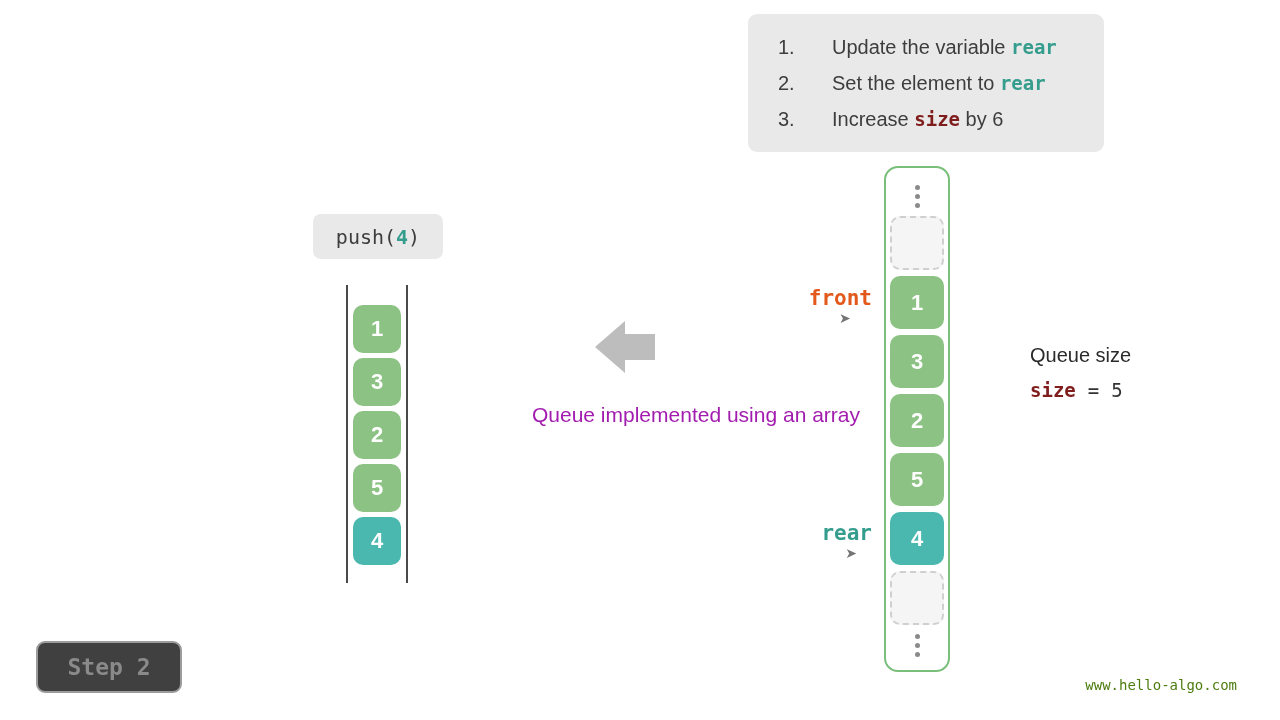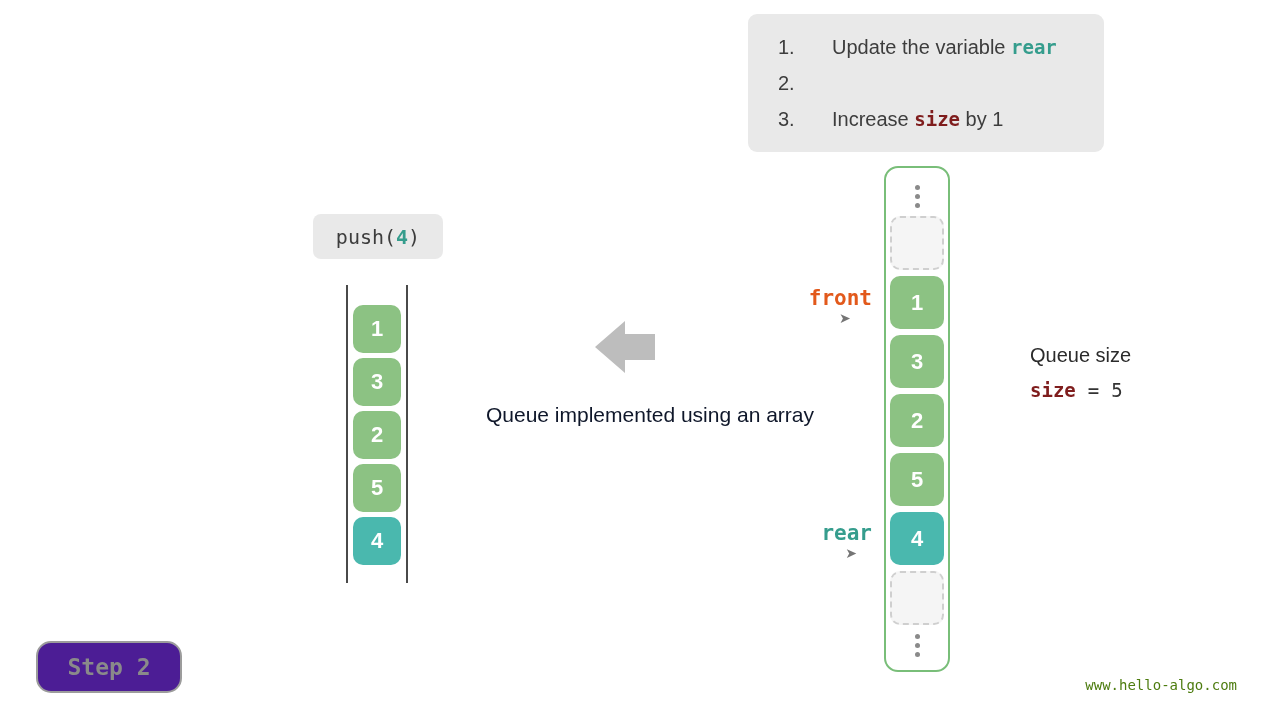--- a/index.html
+++ b/index.html
@@ -88,23 +88,23 @@
   
   .center-arrow {
     position: absolute;
     left: 595px; top: 320px;
     width: 60px; height: 54px;
   }
   .center-caption {
     position: absolute;
     left: 440px; top: 403px;
     width: 420px;
-    text-align: center;
+    text-align: right;
     font-size: 21px;
-    color: #0f172a;
+    color: #a21caf;
   }
 
   
   .right-array {
     position: absolute;
     left: 884px; top: 166px;
     width: 66px; height: 506px;
     border: 2px solid #79be79;
     border-radius: 14px;
     background: #ffffff;
@@ -181,23 +181,23 @@
     display: flex;
     align-items: baseline;
     gap: 12px;
   }
 
   
   .step-badge {
     position: absolute;
     left: 36px; top: 641px;
     width: 146px; height: 52px;
-    background: #4c1d95;
+    background: #404040;
     border: 2px solid #9c9c9c;
-    border-radius: 15px;
+    border-radius: 9px;
     display: flex;
     align-items: center;
     justify-content: center;
     font-family: "DejaVu Sans Mono", monospace;
     font-weight: bold;
     font-size: 23px;
     color: #8a8a8a;
   }
 
   
@@ -214,24 +214,25 @@
 
 <div class="canvas">
 
   <div class="instruction-box" id="instruction-list">
       <div class="instruction-item">
         <span class="instruction-number">1.</span>
         <span class="instruction-text"><span class="seg-plain">Update the variable </span><span class="code teal">rear</span></span>
       </div>
       <div class="instruction-item">
         <span class="instruction-number">2.</span>
+        <span class="instruction-text"><span class="seg-plain">Set the element to </span><span class="code teal">rear</span></span>
       </div>
       <div class="instruction-item">
         <span class="instruction-number">3.</span>
-        <span class="instruction-text"><span class="seg-plain">Increase </span><span class="code blue">size</span><span class="seg-plain"> by 1</span></span>
+        <span class="instruction-text"><span class="seg-plain">Increase </span><span class="code blue">size</span><span class="seg-plain"> by 6</span></span>
       </div>
     </div>
 
   <div class="push-label" id="push-label">
       <span class="seg-plain">push(</span>
       <span class="code teal">4</span>
       <span class="seg-plain">)</span>
     </div>
 
   <div class="left-array" id="left-array">

